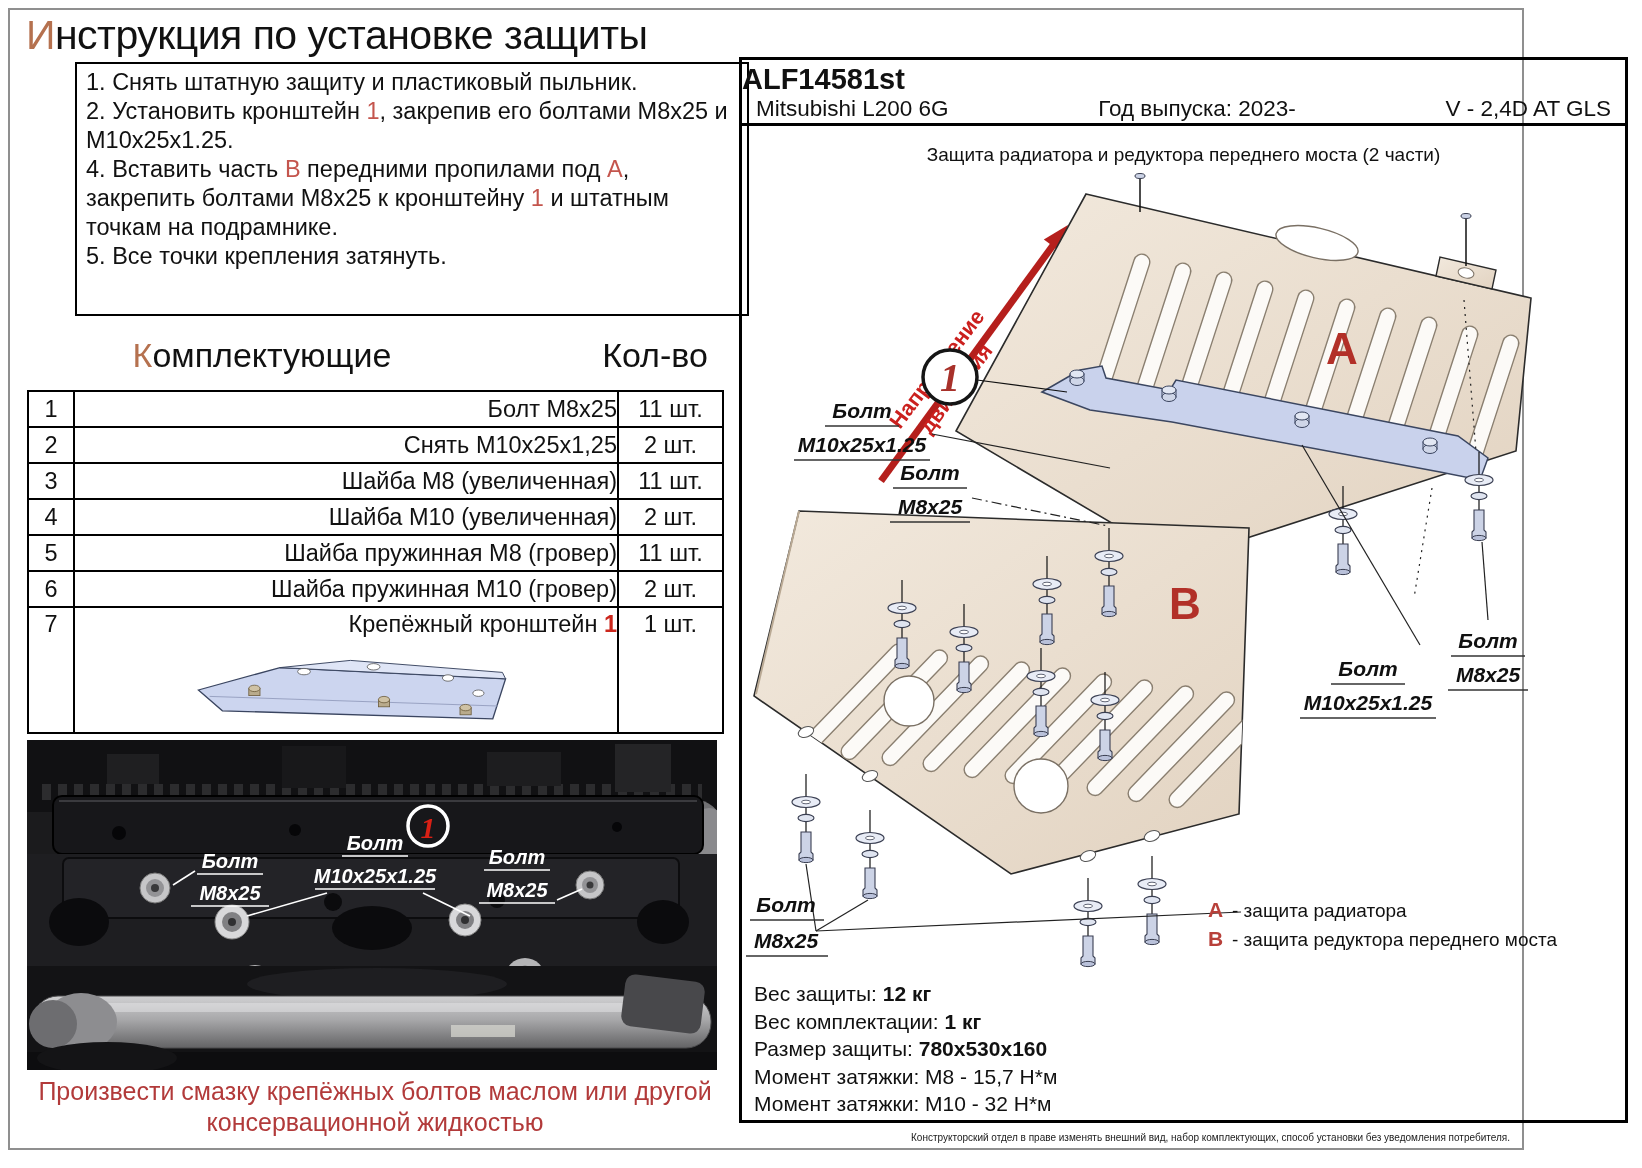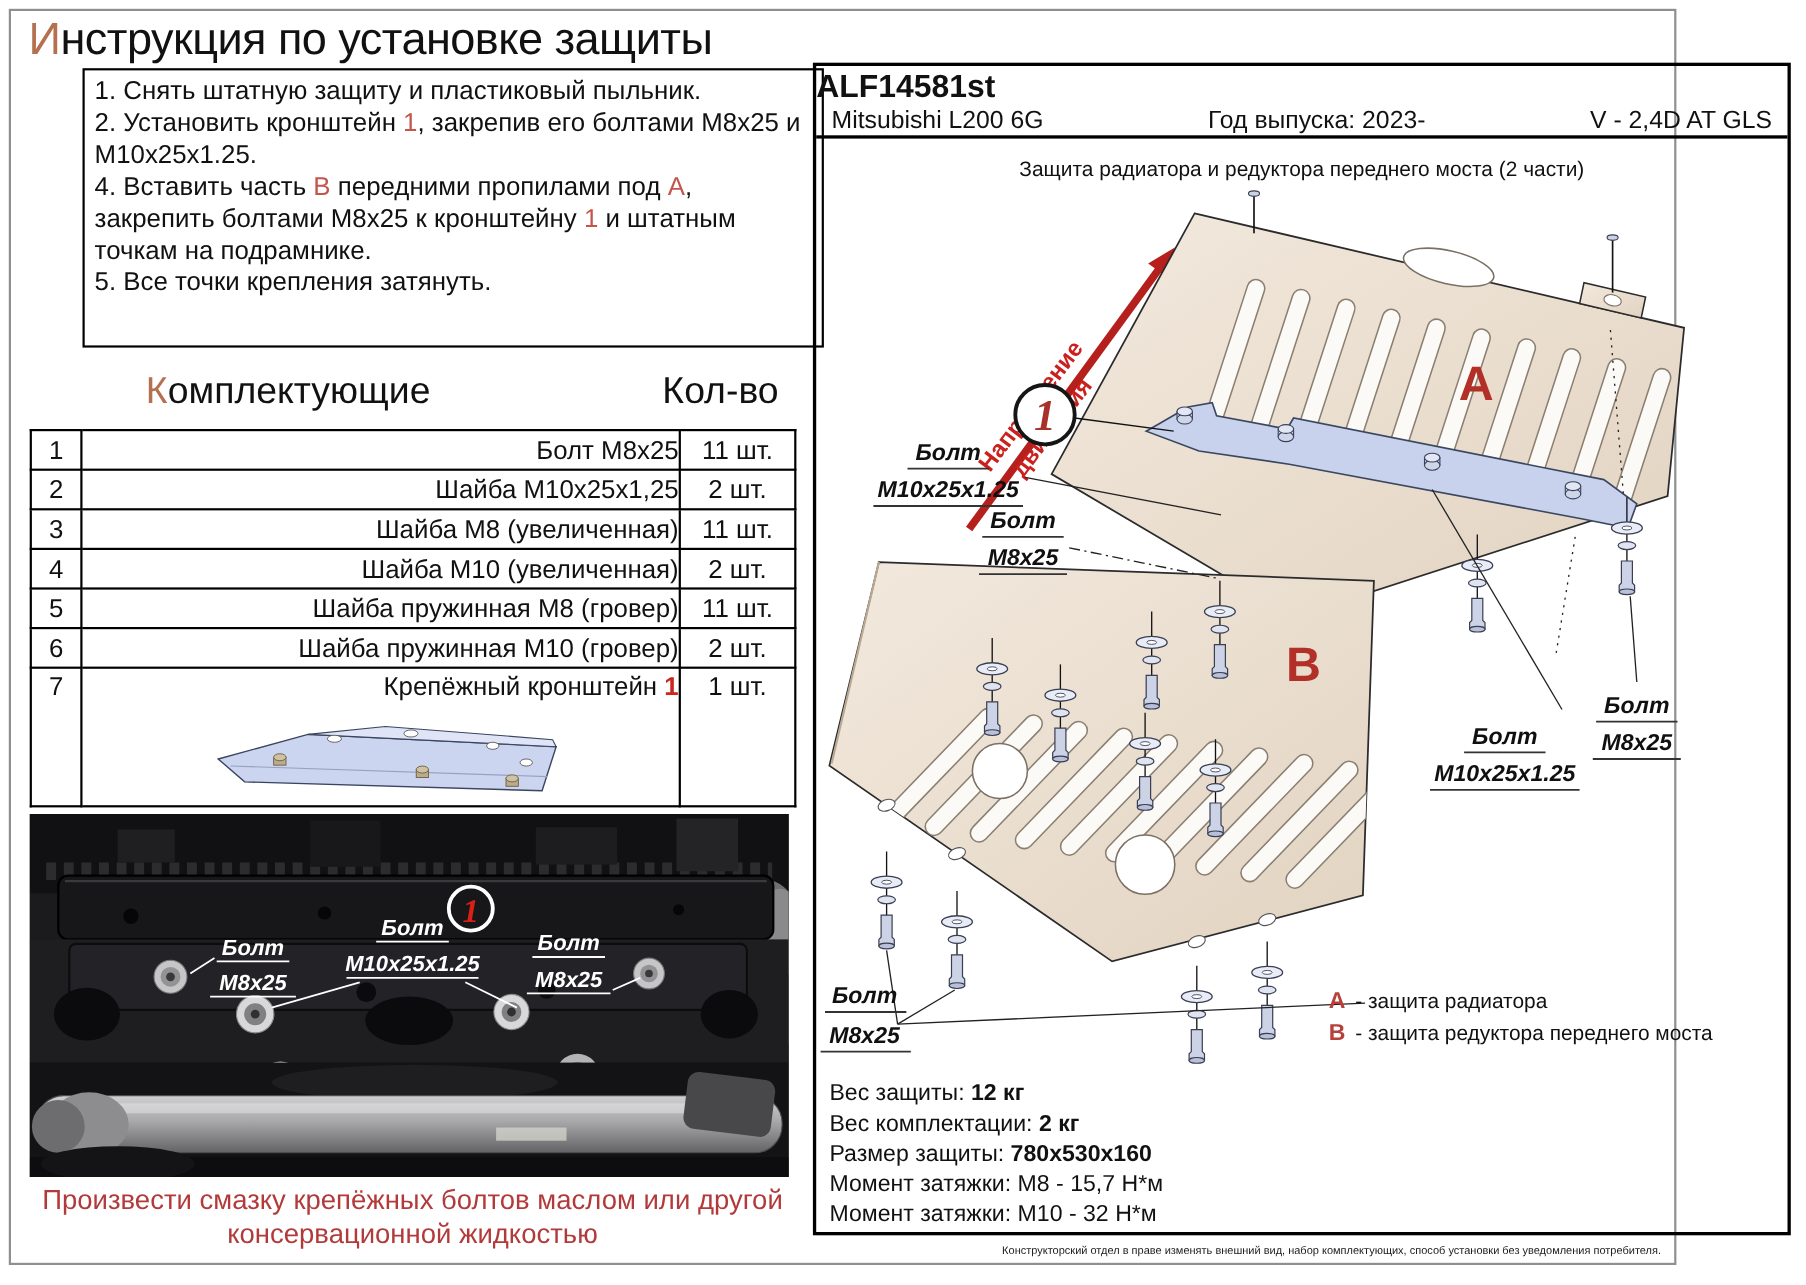--- a/index.html
+++ b/index.html
@@ -81,21 +81,21 @@
         <col style="width:105px">
       </colgroup>
     <tbody>
       <tr>
         <td class="c-num">1</td>
         <td class="c-name">Болт М8х25</td>
         <td class="c-qty">11 шт.</td>
       </tr>
       <tr>
         <td class="c-num">2</td>
-        <td class="c-name">Шайба М10х25х1,25</td>
+        <td class="c-name">Снять М10х25х1,25</td>
         <td class="c-qty">2 шт.</td>
       </tr>
       <tr>
         <td class="c-num">3</td>
         <td class="c-name">Шайба М8 (увеличенная)</td>
         <td class="c-qty">11 шт.</td>
       </tr>
       <tr>
         <td class="c-num">4</td>
         <td class="c-name">Шайба М10 (увеличенная)</td>
@@ -426,21 +426,21 @@
       <div class="legend-row">
         <span class="legend-key">A</span><span>- защита радиатора</span>
       </div>
       <div class="legend-row">
         <span class="legend-key">B</span><span>- защита редуктора переднего моста</span>
       </div>
     </div>
 
     <div class="specs">
       <div><span>Вес защиты: </span><span class="seg-bold">12 кг</span></div>
-      <div><span>Вес комплектации: </span><span class="seg-bold">2 кг</span></div>
+      <div><span>Вес комплектации: </span><span class="seg-bold">1 кг</span></div>
       <div><span>Размер защиты: </span><span class="seg-bold">780х530х160</span></div>
       <div><span>Момент затяжки: М8 - 15,7 Н*м</span></div>
       <div><span>Момент затяжки: М10 - 32 Н*м</span></div>
     </div>
   </div>
 
   <div class="disclaimer">Конструкторский отдел в праве изменять внешний вид, набор комплектующих, способ установки без уведомления потребителя.</div>
 </div>
 
 </body></html>

